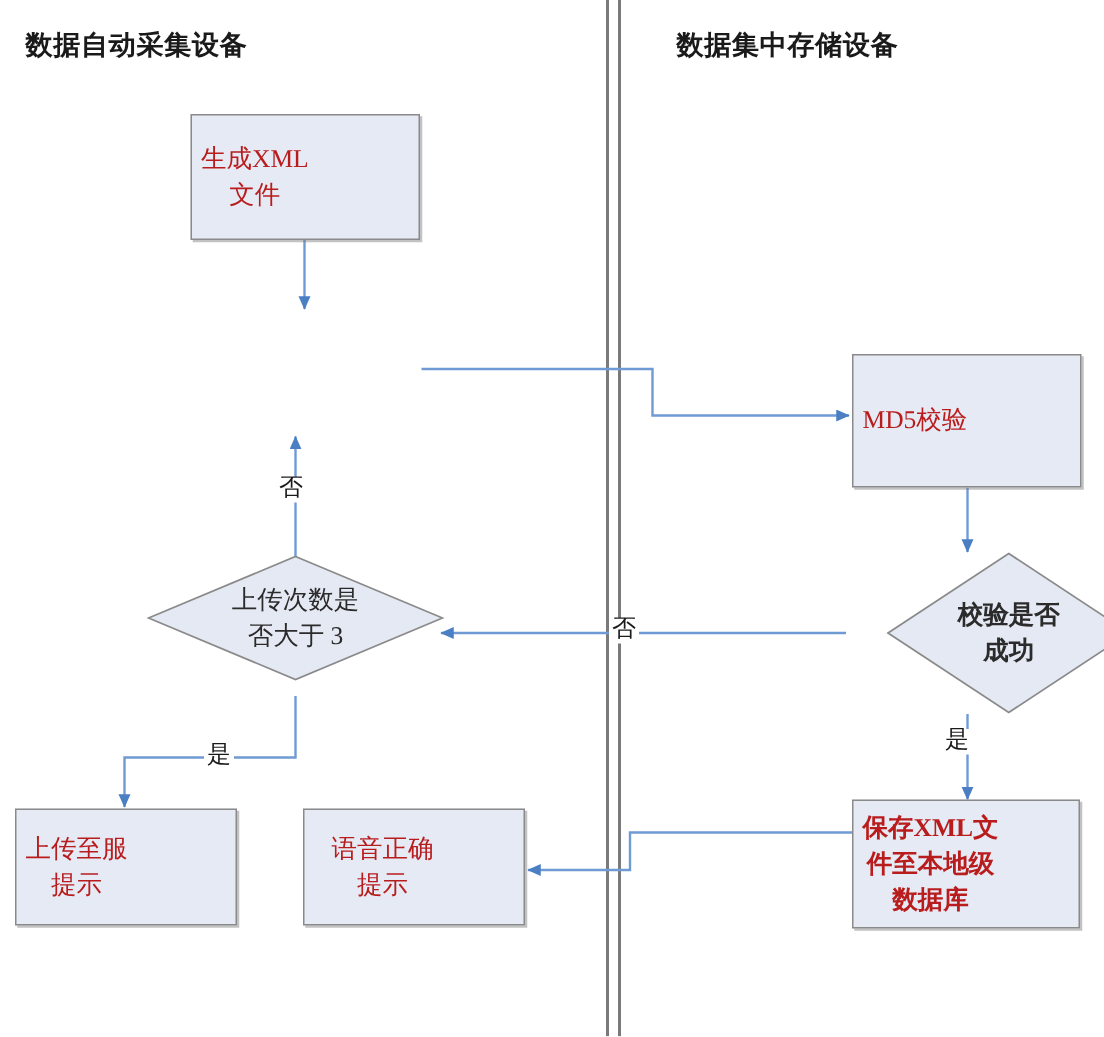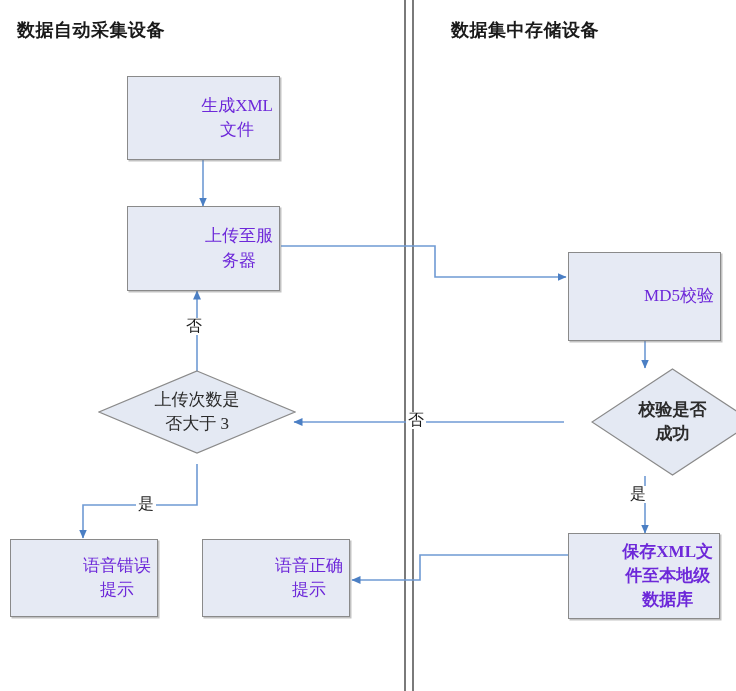--- a/index.html
+++ b/index.html
@@ -32,23 +32,23 @@
     font-size: 18px;
     color: #1a1a1a;
     white-space: nowrap;
     letter-spacing: 0.5px;
   }
   .node {
     position: absolute;
     box-sizing: border-box;
     display: flex;
     align-items: center;
-    justify-content: flex-end;
+    justify-content: flex-start;
     text-align: center;
-    color: #6d28d9;
+    color: #b91c1c;
     font-family: "Liberation Serif", "DejaVu Serif", serif;
     font-size: 17px;
     line-height: 1.42;
   }
   .node.box {
     background: #e6eaf4;
     border: 1px solid #8a8a8a;
     box-shadow: 1.5px 1.5px 0 rgba(120,120,120,0.45);
   }
   .node .node-label {
@@ -134,35 +134,31 @@
       
       <path d="M568,555 L420,555 L420,580 L352,580" marker-end="url(#ah)"></path>
     </g>
   </svg>
 
   <div class="node box" style="left:127px; top:76px; width:153px; height:84px;">
     <span class="node-label">生成XML
 文件</span>
   </div>
 
-  <div class="node box" style="left:127px; top:206px; width:153px; height:85px;">
-    <span class="node-label">上传至服
-务器</span>
-  </div>
 
-  <div class="node box" style="left:568px; top:236px; width:153px; height:89px;margin-top:16px;">
+  <div class="node box" style="left:568px; top:236px; width:153px; height:89px;">
     <span class="node-label">MD5校验</span>
   </div>
 
   <div class="node box" style="left:10px; top:539px; width:148px; height:78px;">
-    <span class="node-label">语音错误
+    <span class="node-label">上传至服
 提示</span>
   </div>
 
-  <div class="node box" style="left:202px; top:539px; width:148px; height:78px;">
+  <div class="node box" style="left:202px; top:539px; width:148px; height:78px;padding-left:12px;">
     <span class="node-label">语音正确
 提示</span>
   </div>
 
   <div class="node box" style="left:568px; top:533px; width:152px; height:86px;font-weight:bold;">
     <span class="node-label">保存XML文
 件至本地级
 数据库</span>
   </div>
 

